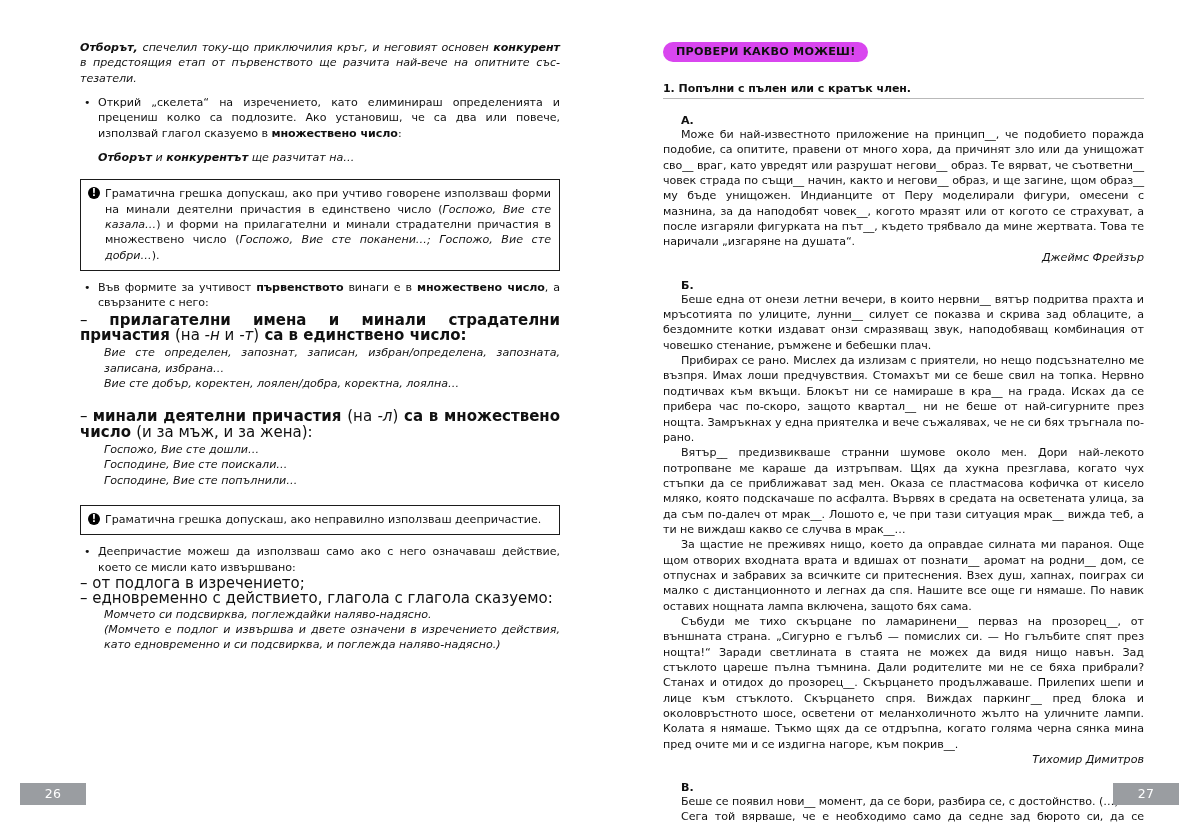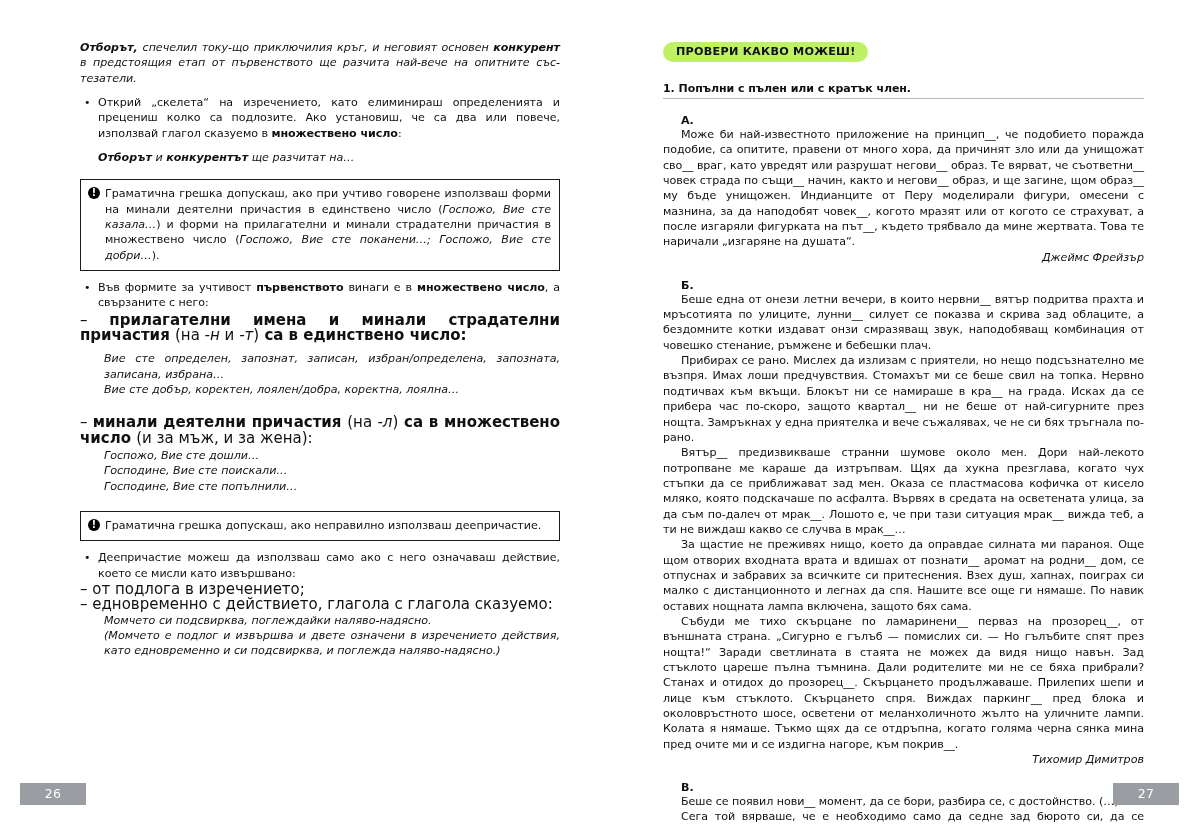--- a/index.html
+++ b/index.html
@@ -103,21 +103,21 @@
   .warn-text {
     flex: 1 1 auto;
     font-size: 11.1px;
     line-height: 15.3px;
     text-align: justify;
   }
 
   
   .pill {
     display: inline-block;
-    background: #bef264;
+    background: #d946ef;
     border-radius: 11px;
     padding: 3px 13px 4px 13px;
     font-size: 11.2px;
     font-weight: bold;
     letter-spacing: 0.25px;
     color: #111;
   }
   .task-title {
     font-size: 11px;
     font-weight: bold;
@@ -182,21 +182,21 @@
       <div class="bullet-dot">•</div>
       <div class="bullet-body">
         <p class="para">Във формите за учтивост <span class="bold">първенството</span> винаги е в <span class="bold">множествено число</span>, а свързаните с него:</p>
       </div>
     </div>
 
     <p class="dash-line" style="margin-top:2px">
       <span>–</span>
       <span class="bold">прилагателни имена и минали страдателни причастия <span style="font-weight:normal">(на <span class="italic">-н</span> и <span class="italic">-т</span>)</span> са в единствено число:</span>
     </p>
-    <p class="quote-ital hang-2" style="margin-top:8px">Вие сте определен, запознат, записан, избран/определена, запозната, записана, избрана…</p>
+    <p class="quote-ital hang-2" style="margin-top:2px">Вие сте определен, запознат, записан, избран/определена, запозната, записана, избрана…</p>
     <p class="quote-ital hang-2">Вие сте добър, коректен, лоялен/добра, коректна, лоялна…</p>
 
     <p class="dash-line" style="margin-top:18px">
       <span>–</span>
       <span class="bold">минали деятелни причастия <span style="font-weight:normal">(на <span class="italic">-л</span>)</span> са в множествено число <span style="font-weight:normal">(и за мъж, и за жена):</span></span>
     </p>
     <p class="quote-ital hang-2" style="margin-top:2px">Госпожо, Вие сте дошли…</p>
     <p class="quote-ital hang-2">Господине, Вие сте поискали…</p>
     <p class="quote-ital hang-2">Господине, Вие сте попълнили…</p>
 

